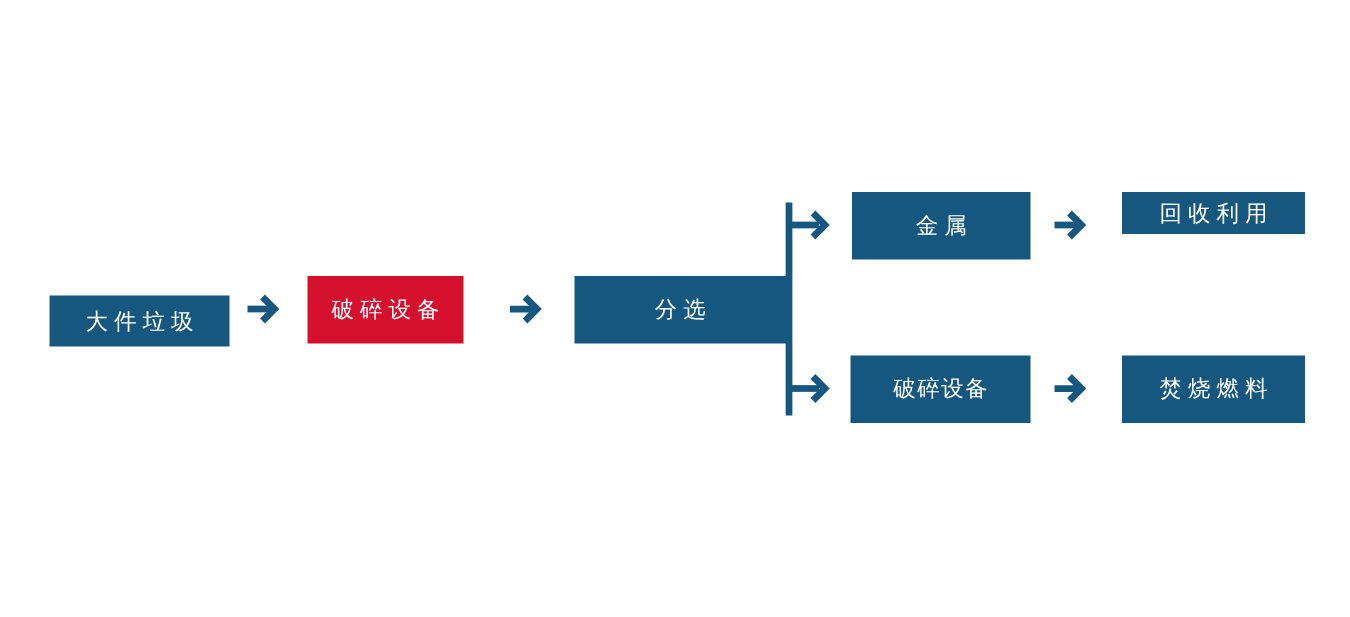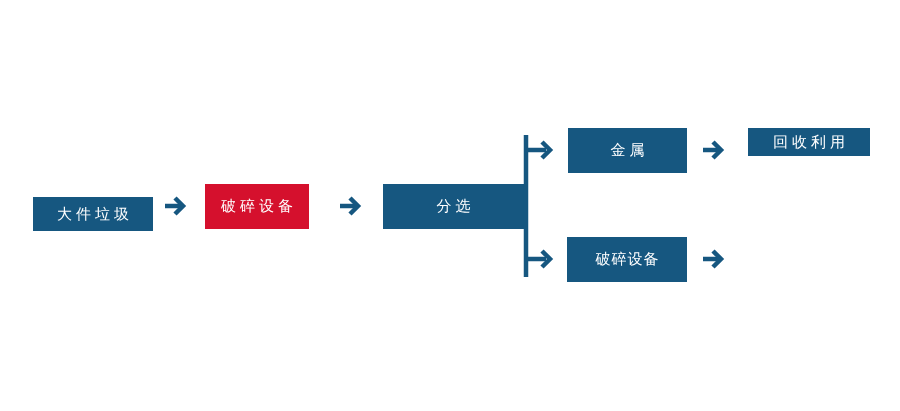--- a/index.html
+++ b/index.html
@@ -97,14 +97,17 @@
 
   <div class="node blue tight" style="left:567px; top:237px; width:120px; height:45px;">
     <span>破碎设备</span>
   </div>
 
   <svg class="arrow" style="left:702px; top:249px;" viewBox="0 0 28 20">
     <line x1="1" y1="10" x2="17" y2="10" stroke="#165780" stroke-width="4.5"></line>
     <polyline points="11,2 19,10 11,18" fill="none" stroke="#165780" stroke-width="4.5"></polyline>
   </svg>
 
+  <div class="node blue" style="left:748px; top:237px; width:122px; height:45px;">
+    <span>焚烧燃料</span>
+  </div>
 
 </div>
 
 </body></html>

